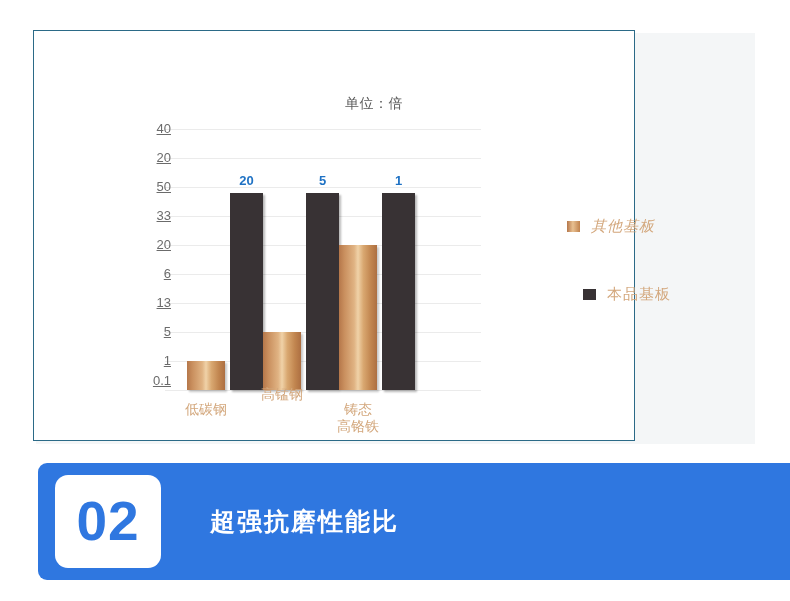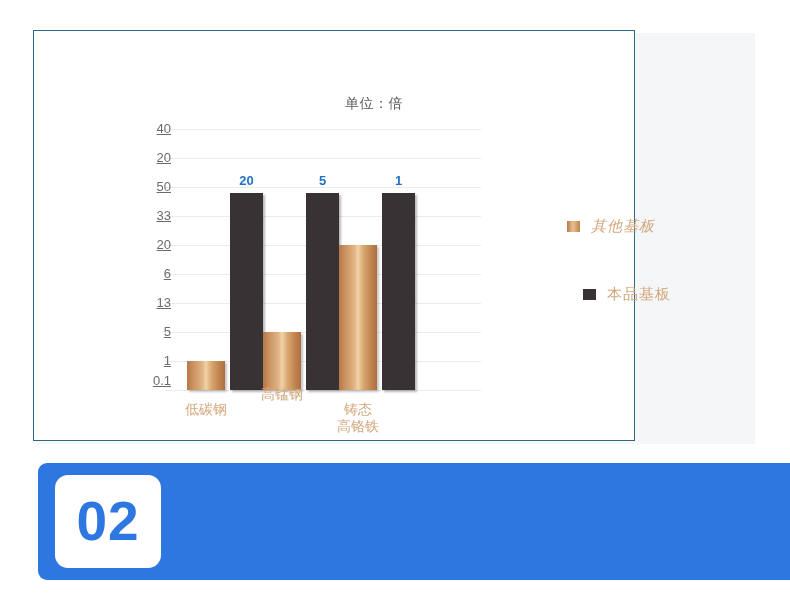--- a/index.html
+++ b/index.html
@@ -263,15 +263,16 @@
         <span class="legend-label">本品基板</span>
       </div>
     </div>
 
   </div>
 
   <div id="banner">
     <div id="banner-number-box">
       <span id="banner-number">02</span>
     </div>
+    <div id="banner-title">超强抗磨性能比</div>
   </div>
 
 </div>
 
 </body></html>

